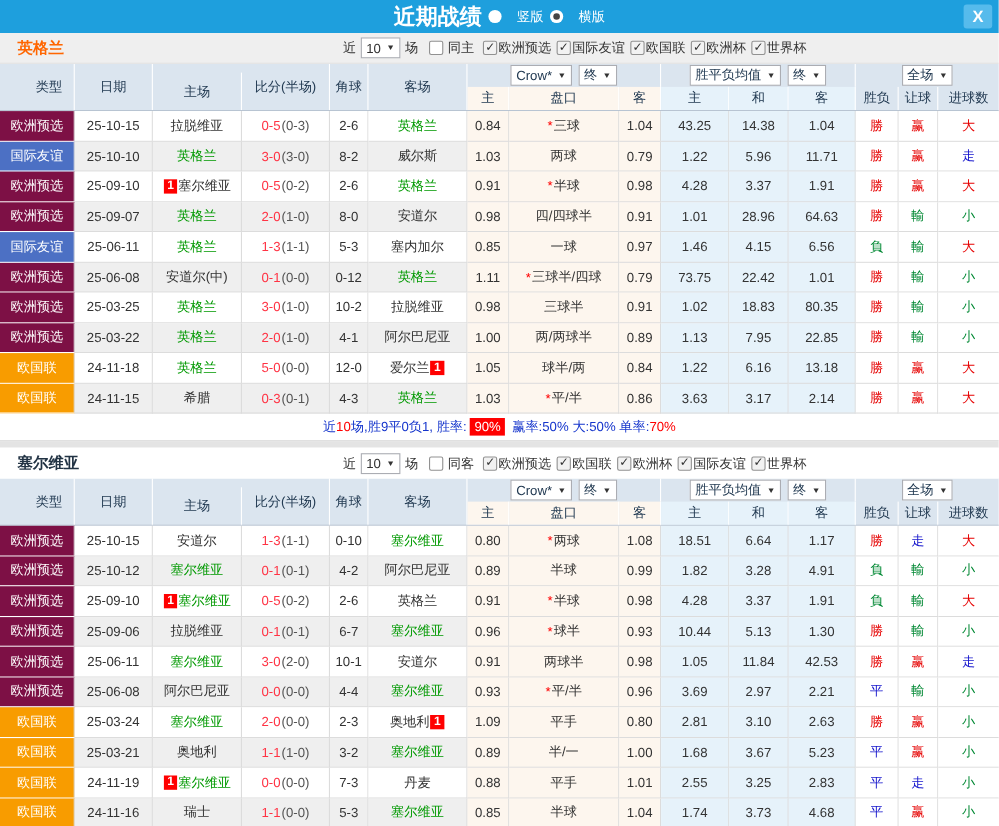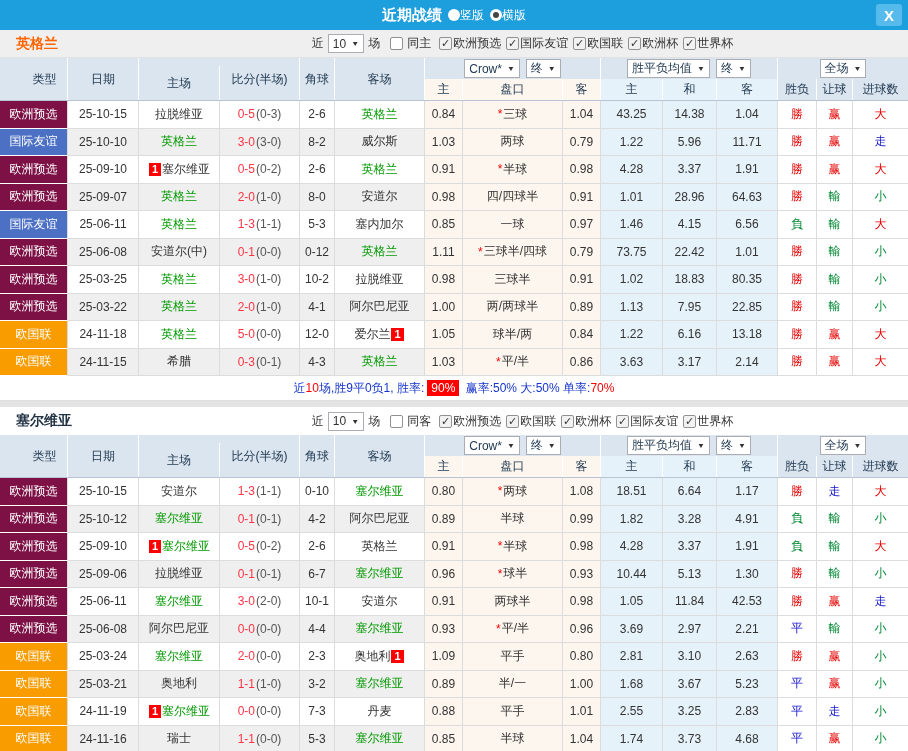--- a/index.html
+++ b/index.html
@@ -23,22 +23,22 @@
     --scorered: #ff3344;
     --green: #009900;
     --resblue: #1414cc;
     --sumblue: #1535cc;
   }
   
   .titlebar {
     height: 30px; background: var(--titleblue); position: relative;
     display: flex; align-items: center; justify-content: center; gap: 6px; color: #fff;
   }
-  .titlebar .title { font-size: 15px; font-weight: bold; }
-  .radio-opt { display: inline-flex; align-items: center; gap: 0; cursor: pointer; }
+  .titlebar .title { font-size: 20px; font-weight: bold; }
+  .radio-opt { display: inline-flex; align-items: center; gap: 14px; cursor: pointer; }
   .radio { width: 12px; height: 12px; border-radius: 50%; background: #fff; display: inline-block; position: relative; }
   .radio.sel::after { content:''; position: absolute; left: 3px; top: 3px; width: 6px; height: 6px; border-radius: 50%; background: #444; }
   .close-btn {
     position: absolute; right: 6px; top: 4px; width: 26px; height: 22px;
     background: #56bbec; color: #fff; font-weight: bold; font-size: 15px;
     display: flex; align-items: center; justify-content: center; border-radius: 3px; cursor: pointer;
   }
   
   .band { height: 28px; display: flex; align-items: center; position: relative; }
   .band-gray { background: #efefef; border-bottom: 1px solid #e2e2e2; }

